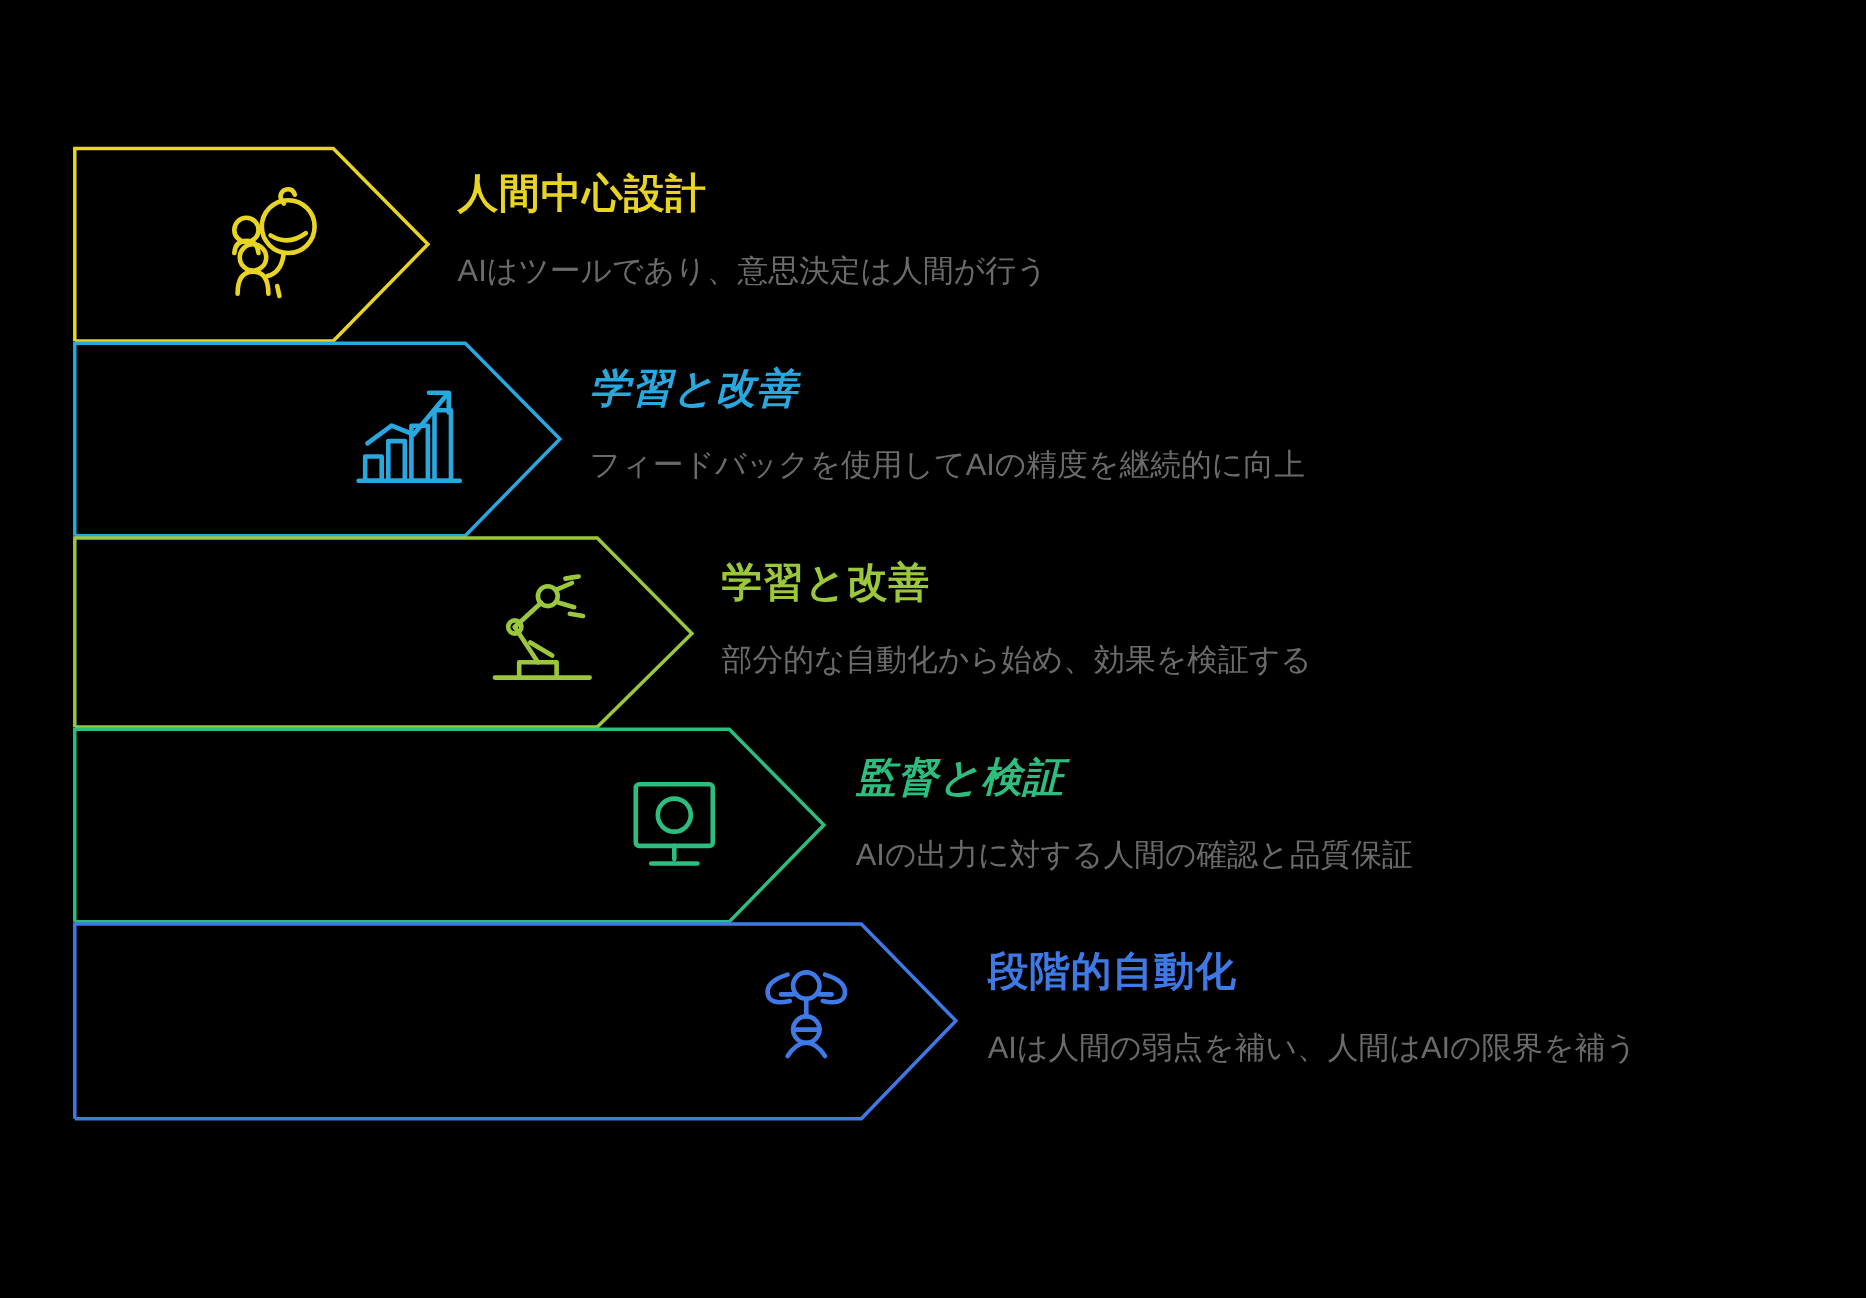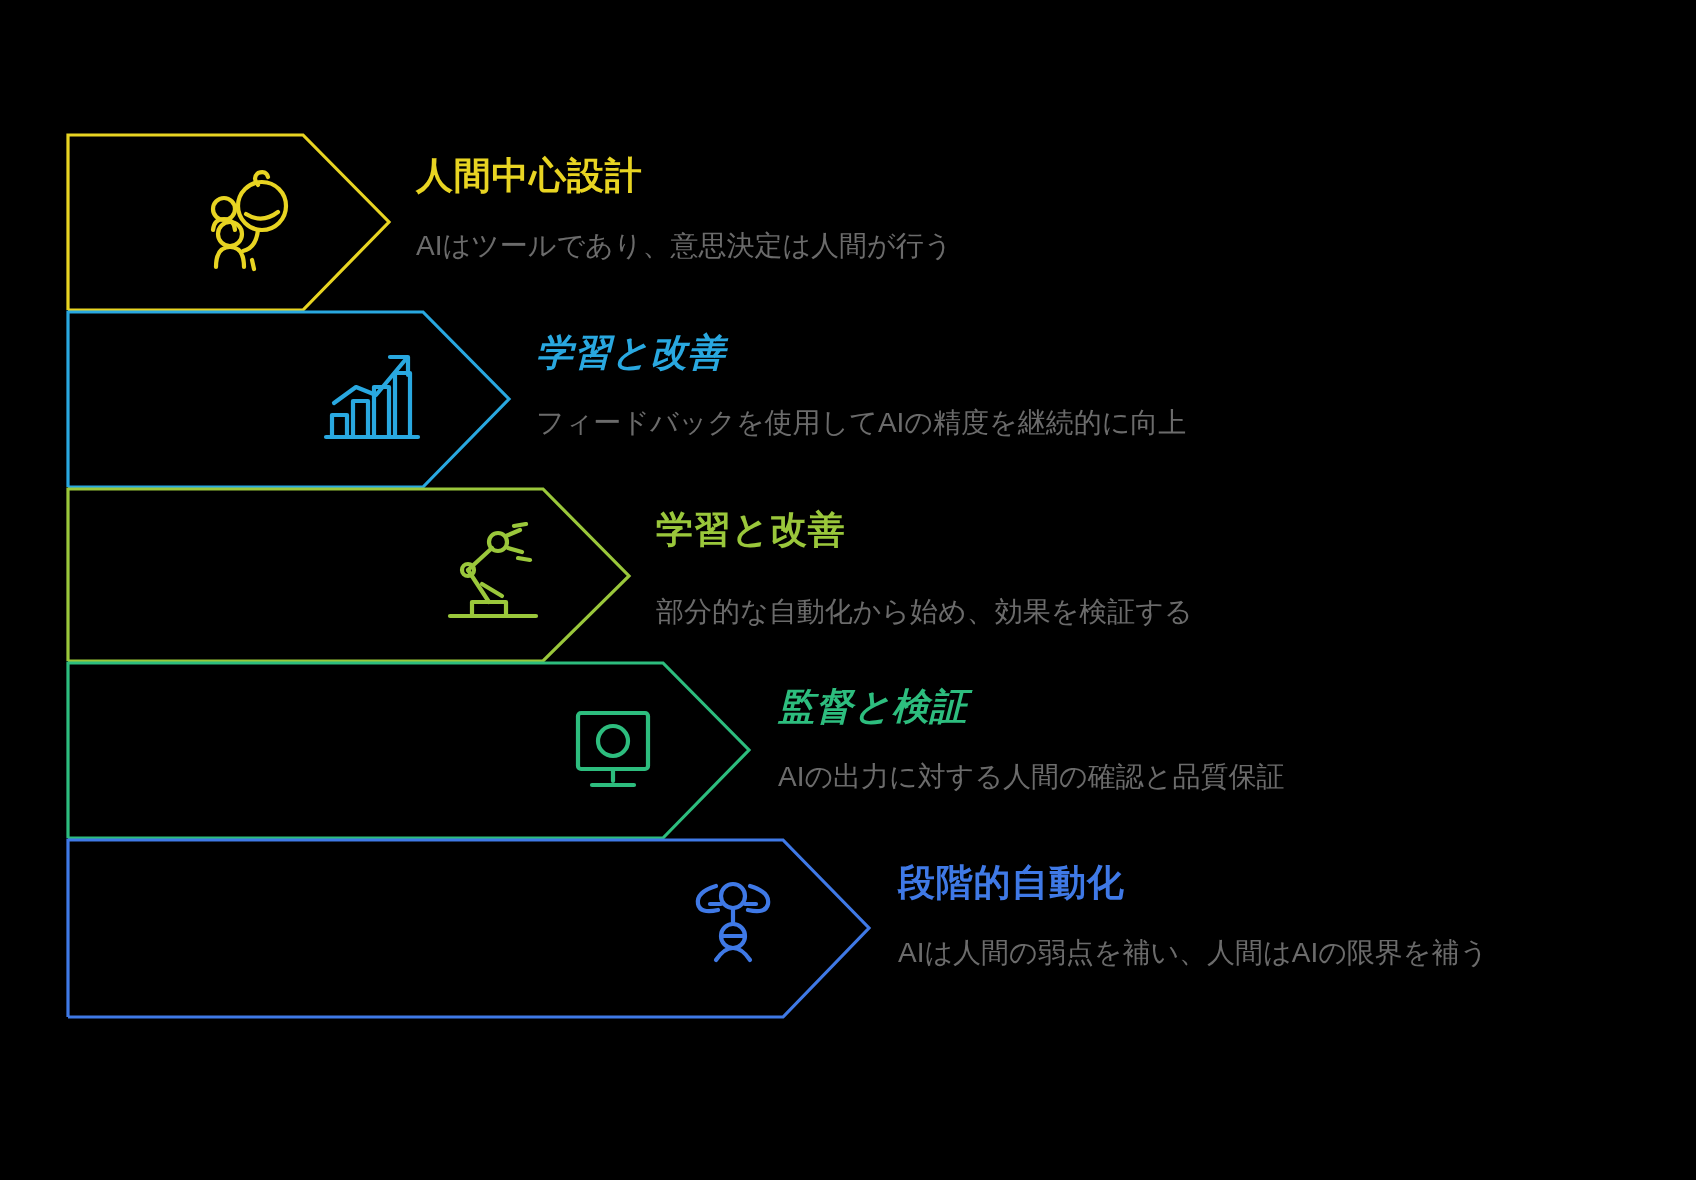--- a/index.html
+++ b/index.html
@@ -168,21 +168,21 @@
         <path d="M68 26 L82 30"></path>
         <path d="M74 4 L86 2"></path>
         <path d="M78 36 L90 38"></path>
 
         <path d="M42 62 L62 74"></path>
       </g>
     </svg>
   </div>
   <div class="text-block" style="left:656px; top:509px;">
     <div class="row-title" style="color:#9ac73b;">学習と改善</div>
-    <div class="row-desc" style="margin-top:42px;">部分的な自動化から始め、効果を検証する</div>
+    <div class="row-desc" style="margin-top:30px;">部分的な自動化から始め、効果を検証する</div>
   </div>
 
   <div class="band">
     <svg width="1696" height="1180" viewBox="0 0 1696 1180">
       <polyline class="chev-shape" points="68,838 68,663 663,663 749,750 663,838 68,838" stroke="#2dbd7e"></polyline>
     </svg>
   </div>
   <div class="icon-wrap" style="left:562px; top:697px; width:106px; height:106px;">
     <svg width="106" height="106" viewBox="0 0 106 106">
       <g class="icon-stroke" stroke="#2dbd7e">

